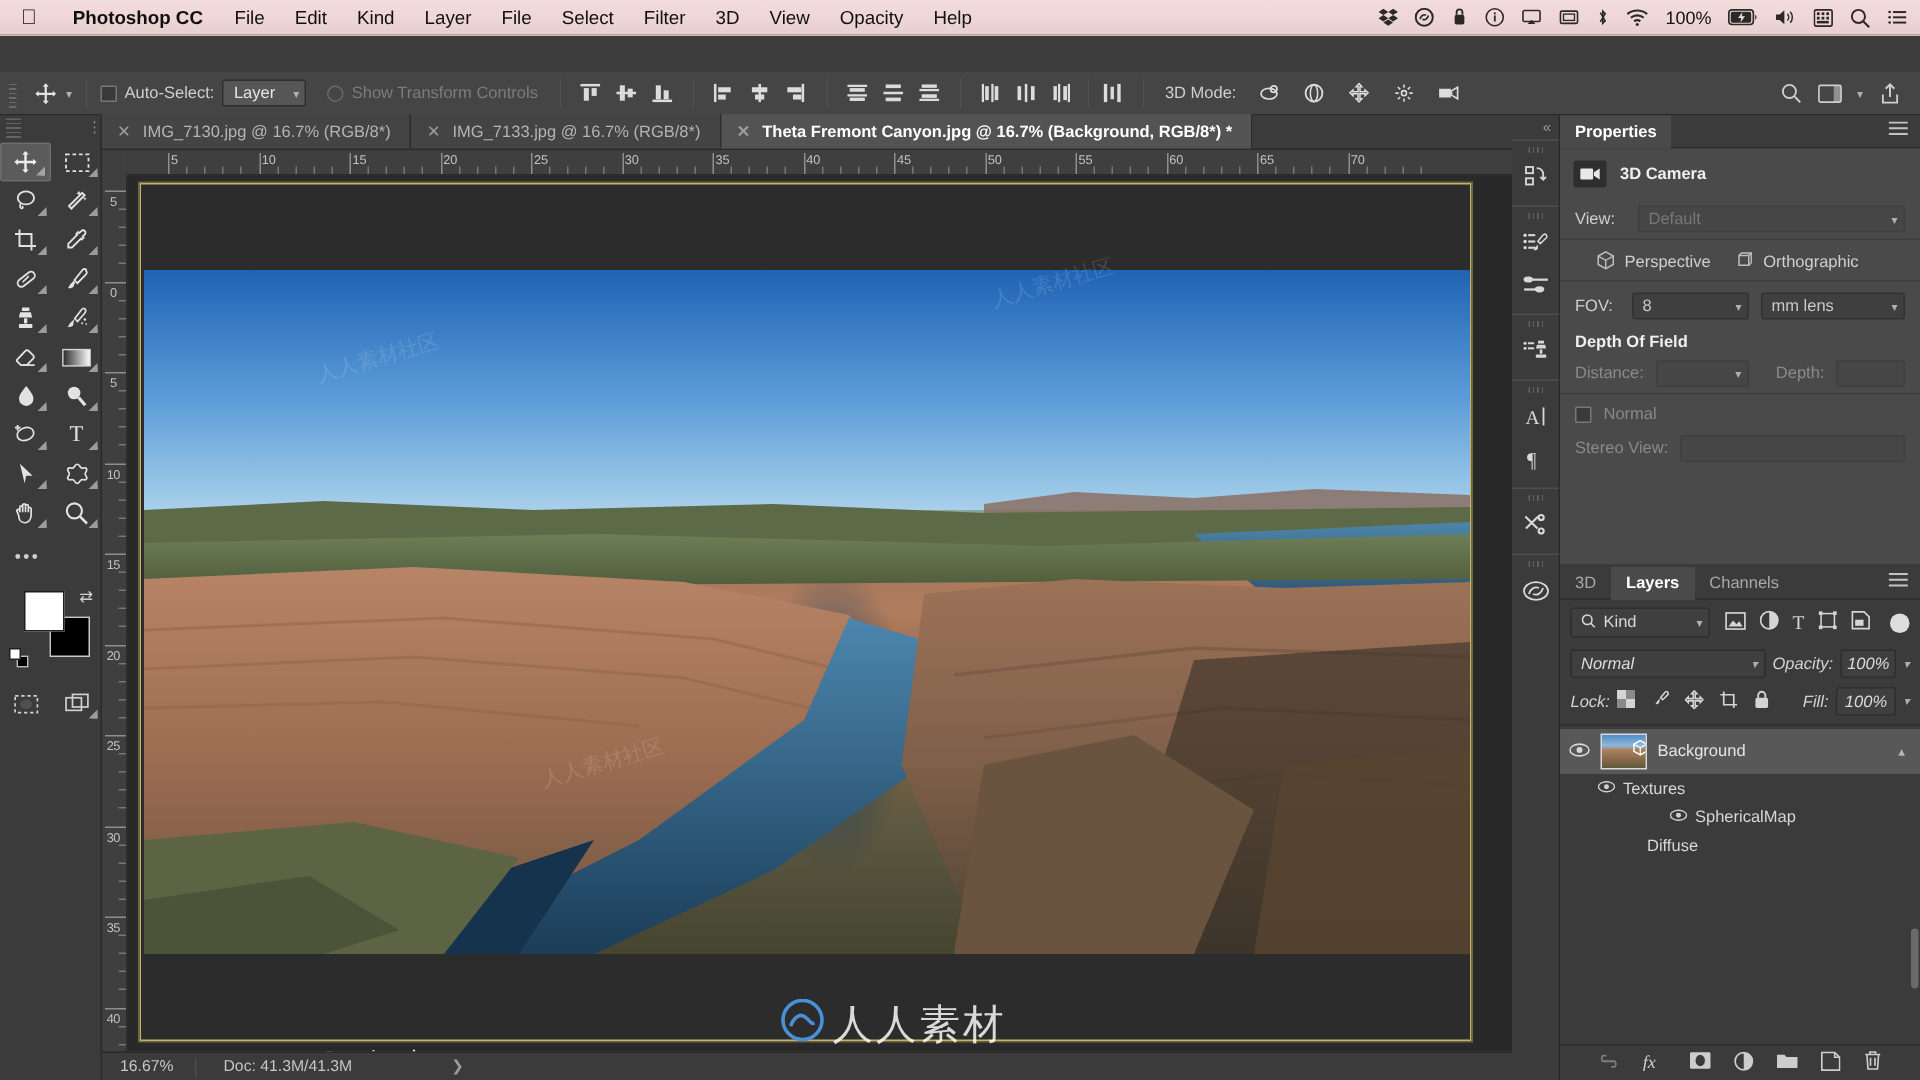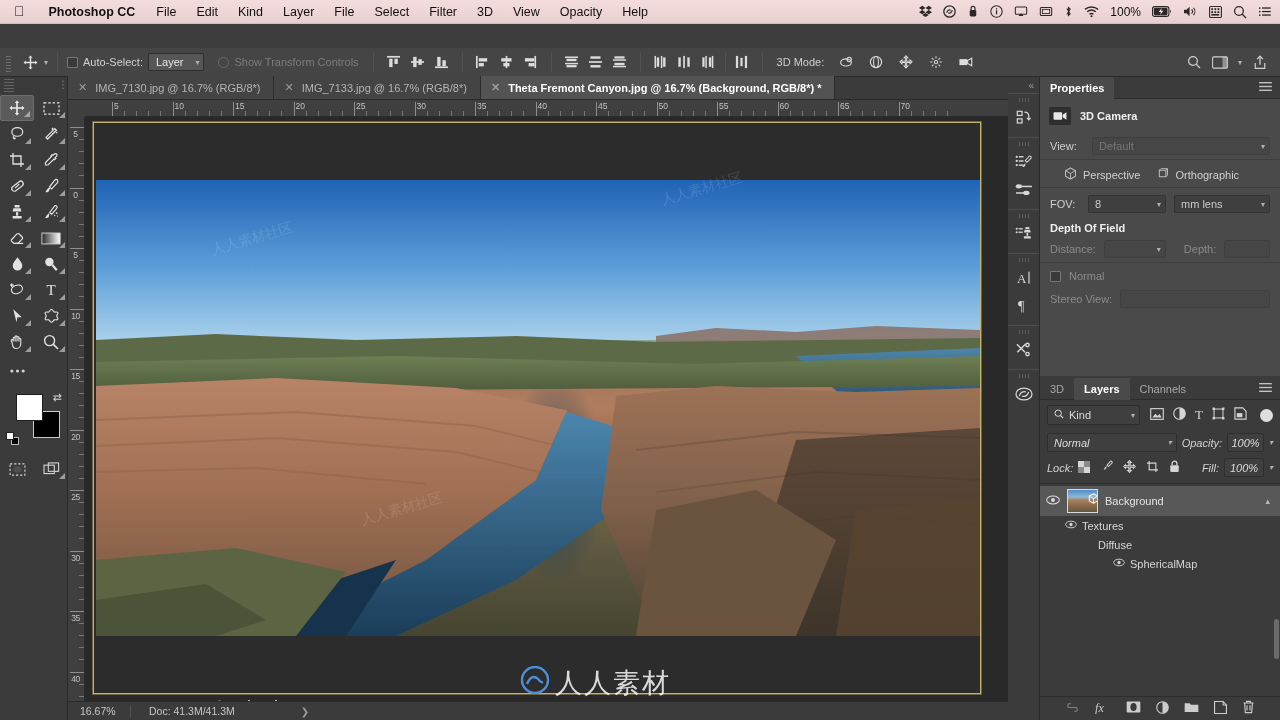--- a/index.html
+++ b/index.html
@@ -1336,31 +1336,31 @@
 
         <div class="sub-item" style="padding-left:24px">
           <span class="sub-eye">
             <svg width="12" height="9" viewBox="0 0 13 9">
                 <ellipse cx="6.5" cy="4.5" rx="5.8" ry="3.6" fill="none" stroke="#d2d2d2" stroke-width="1"></ellipse>
                 <circle cx="6.5" cy="4.5" r="1.8" fill="#d2d2d2"></circle>
               </svg>
           </span>
           <span style="padding-left:5px">Textures</span>
         </div>
-        <div class="sub-item" style="padding-left:58px">
-          <span>Diffuse</span>
-        </div>
         <div class="sub-item" style="padding-left:72px">
           <span class="sub-eye">
             <svg width="12" height="9" viewBox="0 0 13 9">
                 <ellipse cx="6.5" cy="4.5" rx="5.8" ry="3.6" fill="none" stroke="#d2d2d2" stroke-width="1"></ellipse>
                 <circle cx="6.5" cy="4.5" r="1.8" fill="#d2d2d2"></circle>
               </svg>
           </span>
           <span style="padding-left:5px">SphericalMap</span>
+        </div>
+        <div class="sub-item" style="padding-left:58px">
+          <span>Diffuse</span>
         </div>
         <div class="scroll-v" style="top:542px"></div>
       </div>
     </div>
 
     <div class="lay-footer">
       <span class="dimmed">
         <svg width="15" height="11" viewBox="0 0 16 11">
             <g fill="none" stroke="#7c7c7c" stroke-width="1.3">
               <path d="M6.4 5.5H3.8a2.8 2.8 0 010-4h2.6M9.6 5.5h2.6a2.8 2.8 0 010 4H9.6"></path>

